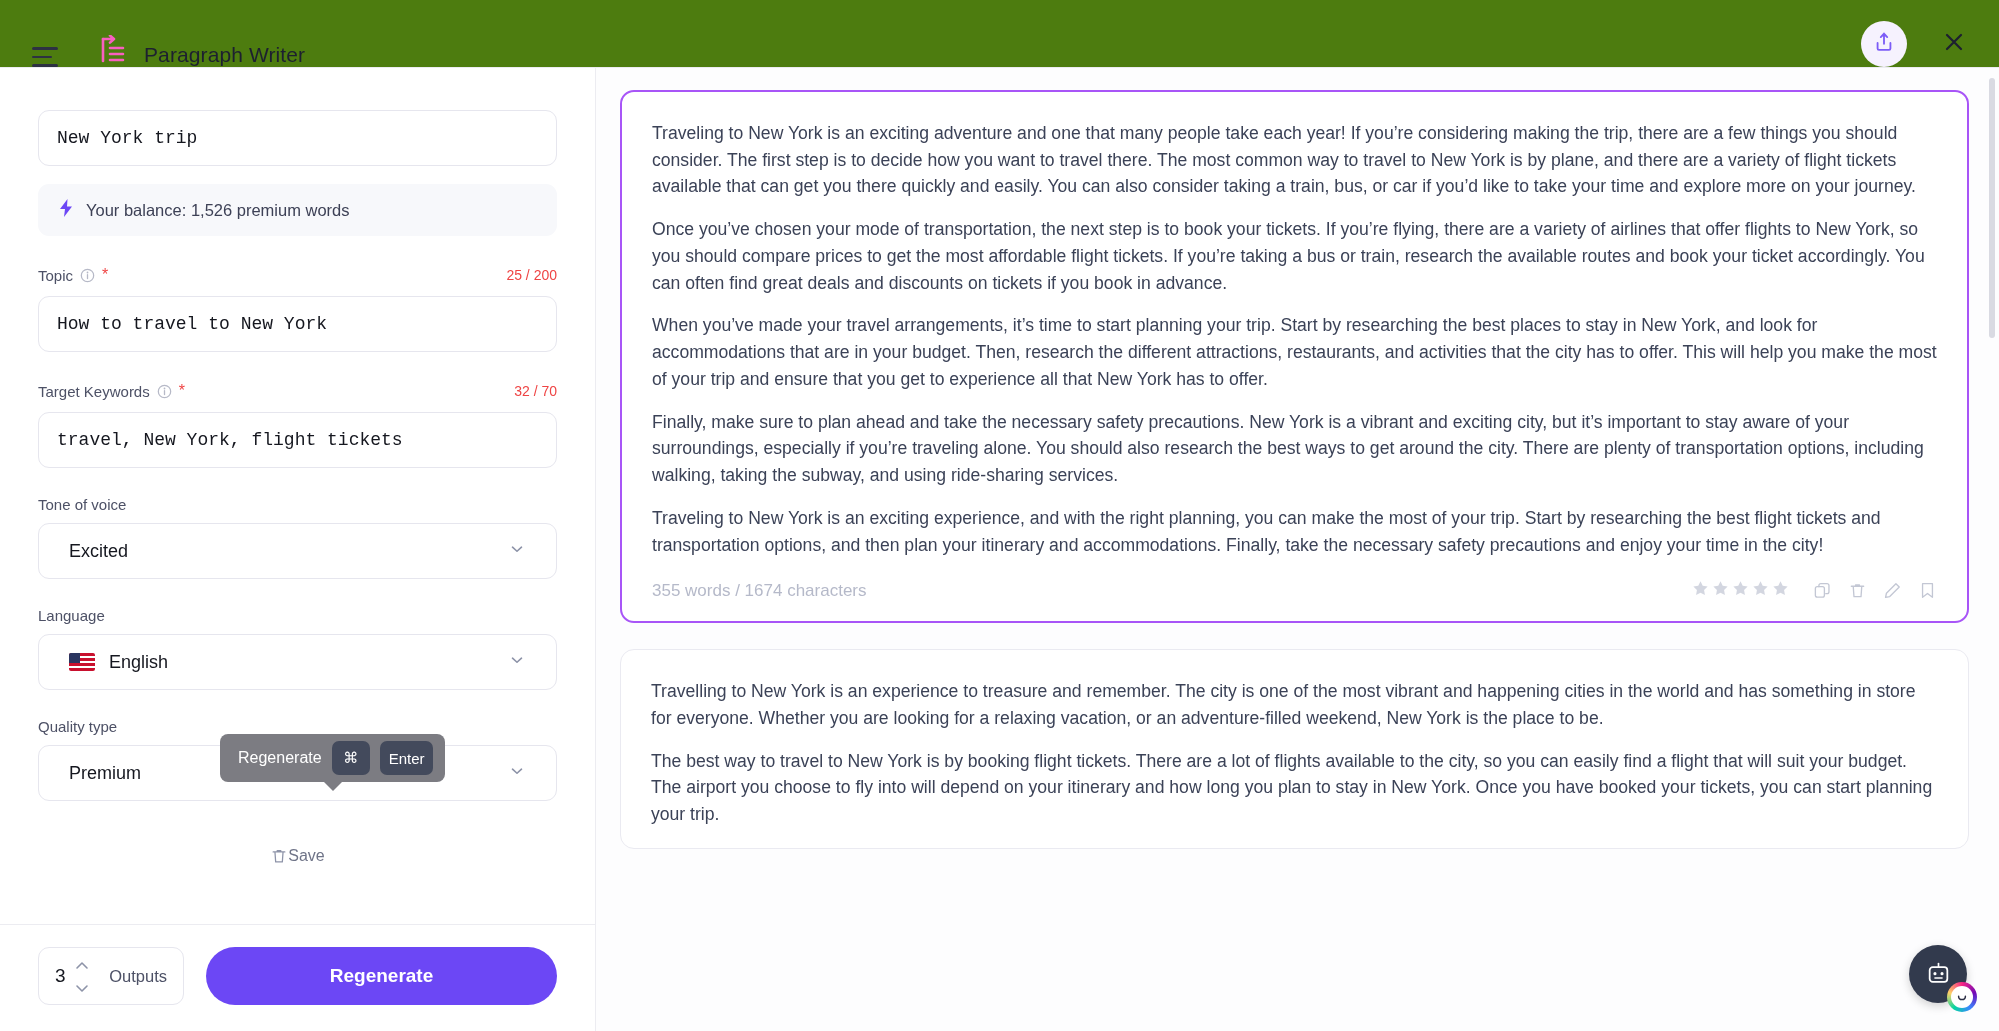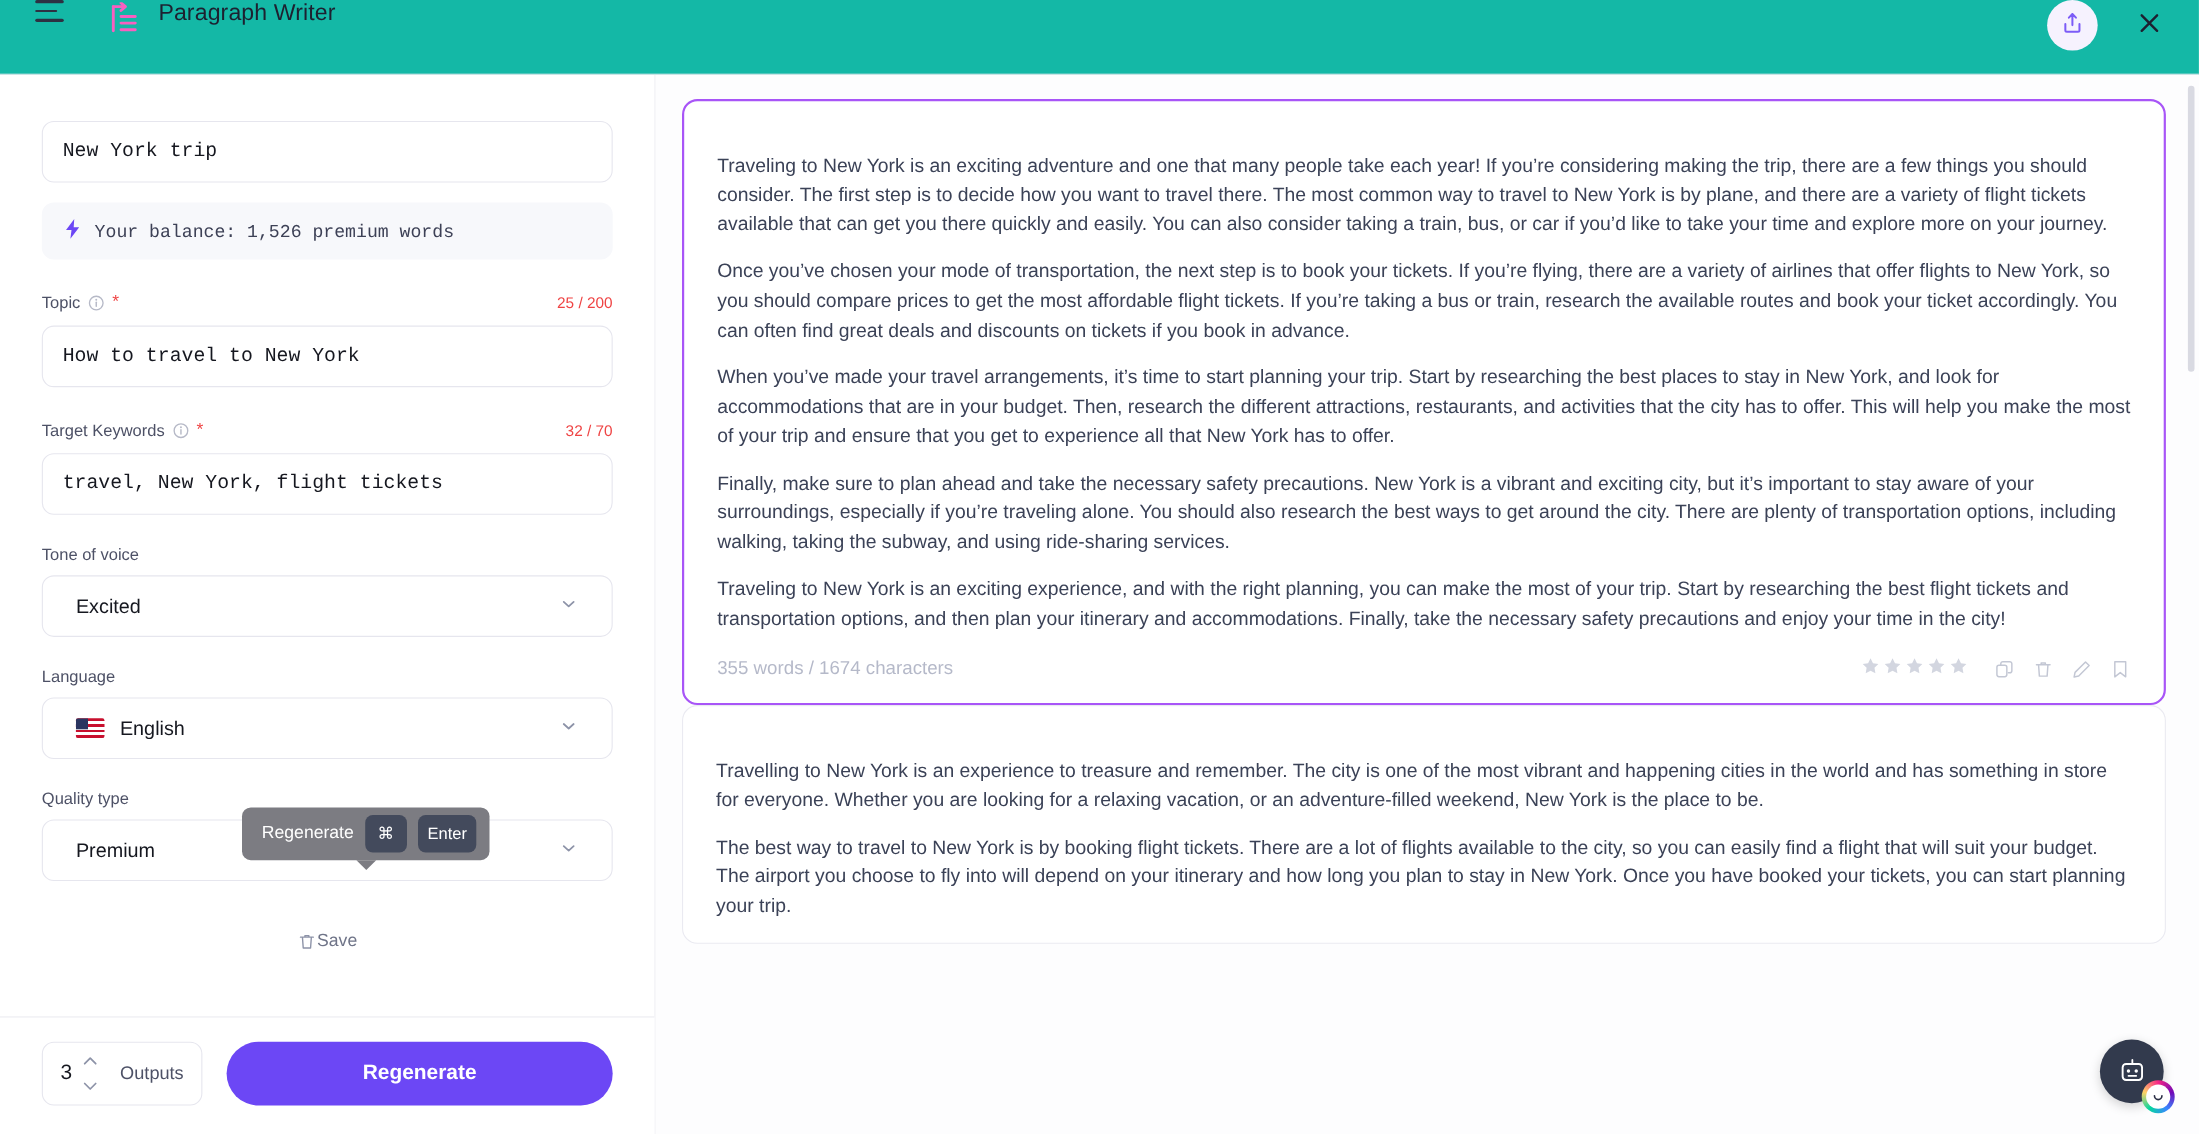--- a/index.html
+++ b/index.html
@@ -7,24 +7,24 @@
     width: 1999px; height: 1031px;
     font-family: "Liberation Sans", sans-serif;
     background: #ffffff;
     overflow: hidden;
   }
   body { display: flex; flex-direction: column; }
 
   
   .header {
     height: 68px; min-height: 68px;
-    display: flex; align-items: flex-start;
+    display: flex; align-items: flex-end;
     padding: 0 28px 0 32px;
     border-bottom: 1px solid #ececf1;
-    background: #14b8a6;
+    background: #4d7c0f;
     position: relative; z-index: 30;
   }
   .hamburger { width: 26px; height: 20px; display: flex; flex-direction: column; justify-content: space-between; cursor: pointer; }
   .hamburger i { display: block; height: 2.6px; background: #2d3142; border-radius: 2px; }
   .hamburger i:nth-child(1){ width: 26px; }
   .hamburger i:nth-child(2){ width: 20px; }
   .hamburger i:nth-child(3){ width: 26px; }
 
   .app-logo { margin-left: 38px; width: 34px; height: 34px; display: flex; align-items: center; justify-content: center; }
   .app-title { margin-left: 14px; font-size: 21px; color: #1d2030; font-weight: 400; letter-spacing: .1px; }
@@ -61,21 +61,21 @@
     background: #fff;
     outline: none;
   }
   .text-input::placeholder { color: #a6a9b8; }
 
   .balance {
     margin-top: 18px; height: 52px;
     background: #f7f8fb; border-radius: 11px;
     display: flex; align-items: center; gap: 12px;
     padding: 0 20px;
-    font-size: 16.5px; color: #3d4156; font-family: Liberation Mono, monospace;
+    font-size: 16.5px; color: #3d4156;
   }
 
   .field { margin-top: 28px; }
   .field-head { display: flex; align-items: center; height: 22px; margin-bottom: 10px; }
   .field-label { font-size: 15px; color: #4d5166; }
   .info-icon { margin-left: 7px; display: inline-flex; }
   .req { color: #ef4444; font-size: 16px; margin-left: 7px; line-height: 1; }
   .counter { margin-left: auto; font-size: 14px; color: #ef4444; }
 
   .select-box {
@@ -157,21 +157,22 @@
     flex: 1; min-width: 0;
     background: #fdfdfe;
     overflow: hidden;
     padding: 22px 30px 0 24px;
     position: relative;
   }
   .card {
     background: #fff;
     border: 1px solid #eaeaf1;
     border-radius: 14px;
-    padding: 45px 30px 20px 30px;
+    padding: 28px 30px 20px 30px;
+    margin-bottom: 26px;
   }
   .card.selected { border: 2px solid #a855f7; }
   .card p {
     font-size: 17.6px; line-height: 1.52; color: #3b4257;
     margin-bottom: 16px;
   }
   .card p:last-of-type { margin-bottom: 0; }
   .card-footer {
     display: flex; align-items: center;
     margin-top: 18px; padding-top: 4px; gap: 42px;

